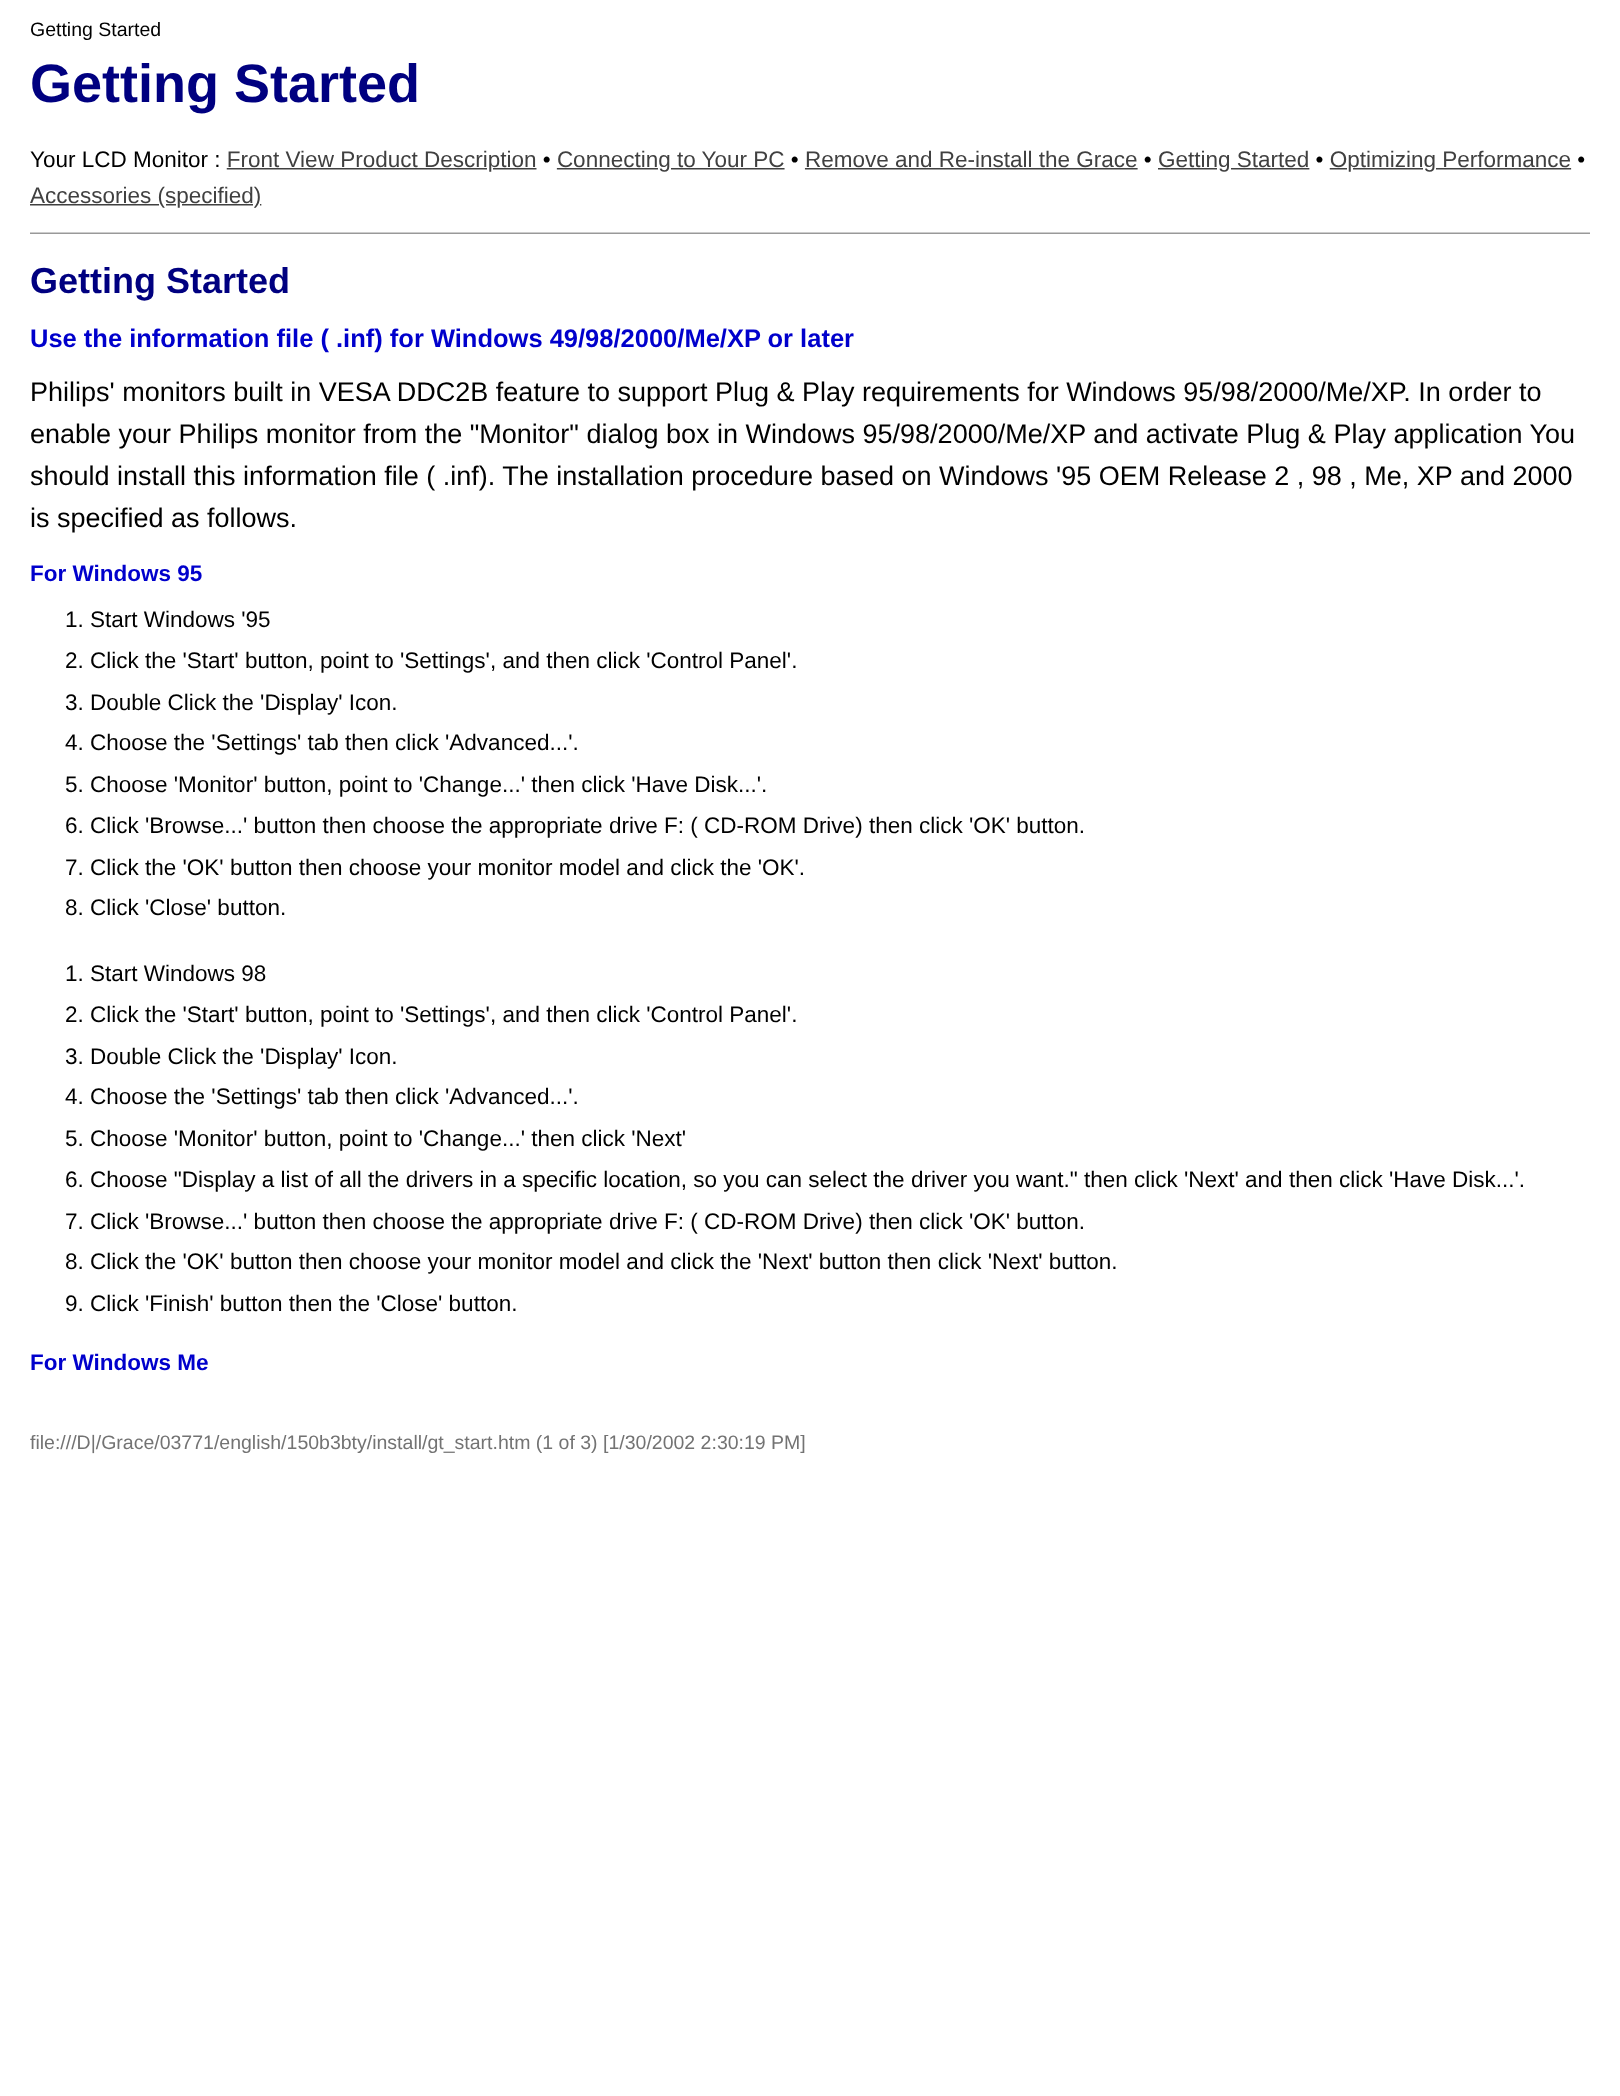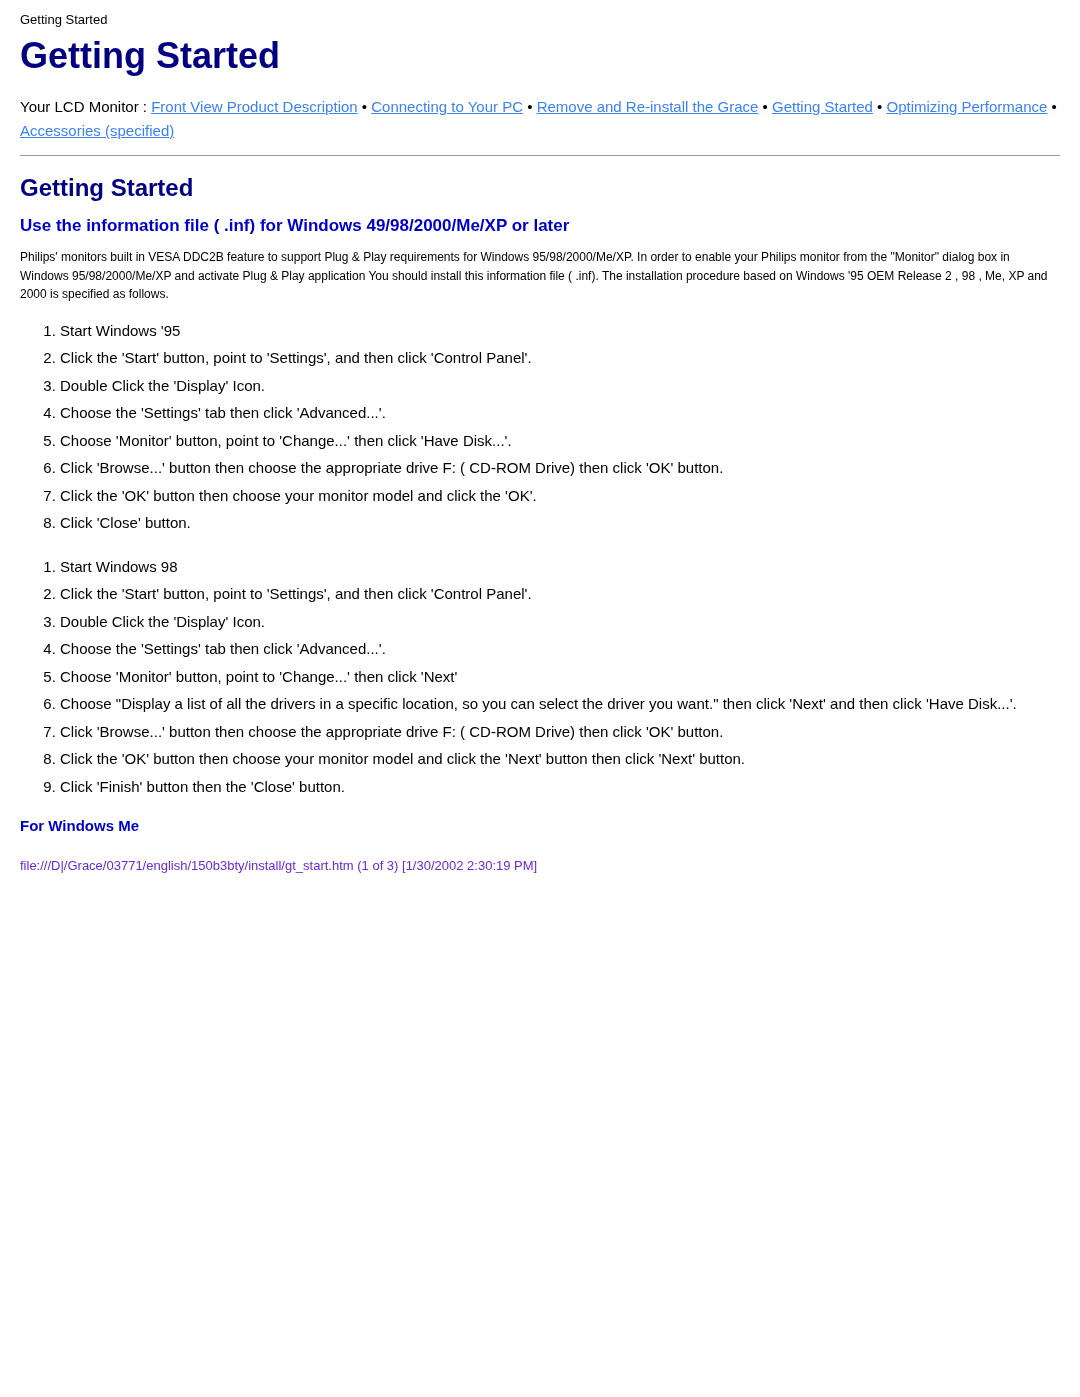--- a/index.html
+++ b/index.html
@@ -33,21 +33,21 @@
     }
 
     .breadcrumb-section {
       font-size: 15px;
       margin-bottom: 12px;
       line-height: 1.6;
       font-family: Arial, sans-serif;
     }
 
     .breadcrumb-section a {
-      color: #3b82f6;
+      color: #404040;
     }
 
     hr {
       border: none;
       border-top: 1px solid #999;
       margin-bottom: 18px;
     }
 
     h2.section-title {
       font-size: 24px;
@@ -58,21 +58,21 @@
     }
 
     h3.subsection-title {
       font-size: 17px;
       color: #0000cc;
       margin-bottom: 12px;
       font-family: Arial, sans-serif;
     }
 
     .body-text {
-      font-size: 12px;
+      font-size: 18px;
       line-height: 1.55;
       margin-bottom: 14px;
       font-family: Arial, sans-serif;
     }
 
     h4.windows-heading {
       font-size: 15px;
       color: #0000cc;
       margin-bottom: 10px;
       font-family: Arial, sans-serif;
@@ -85,22 +85,22 @@
       font-size: 15px;
       line-height: 1.7;
     }
 
     ol li {
       margin-bottom: 2px;
     }
 
     .status-bar {
       font-size: 13px;
-      color: #6d28d9;
-      margin-top: 24px;
+      color: #737373;
+      margin-top: 37px;
       font-family: Arial, sans-serif;
     }
   </style>
 </head>
 <body>
 
 <div class="browser-tab">Getting Started</div>
 
 <h1 class="page-title">Getting Started</h1>
 
@@ -121,20 +121,21 @@
 
 <hr>
 
 <h2 class="section-title">Getting Started</h2>
 
 <h3 class="subsection-title">Use the information file ( .inf) for Windows 49/98/2000/Me/XP or later</h3>
 
 <p class="body-text">Philips' monitors built in VESA DDC2B feature to support Plug &amp; Play requirements for Windows 95/98/2000/Me/XP. In order to enable your Philips monitor from the "Monitor" dialog box in Windows 95/98/2000/Me/XP and activate Plug &amp; Play application You should install this information file ( .inf). The installation procedure based on Windows '95 OEM Release 2 , 98 , Me, XP and 2000 is specified as follows.</p>
 
 <div>
+  <h4 class="windows-heading">For Windows 95</h4>
   <ol>
     <li>Start Windows '95</li>
     <li>Click the 'Start' button, point to 'Settings', and then click 'Control Panel'.</li>
     <li>Double Click the 'Display' Icon.</li>
     <li>Choose the 'Settings' tab then click 'Advanced...'.</li>
     <li>Choose 'Monitor' button, point to 'Change...' then click 'Have Disk...'.</li>
     <li>Click 'Browse...' button then choose the appropriate drive F: ( CD-ROM Drive) then click 'OK' button.</li>
     <li>Click the 'OK' button then choose your monitor model and click the 'OK'.</li>
     <li>Click 'Close' button.</li>
   </ol>

